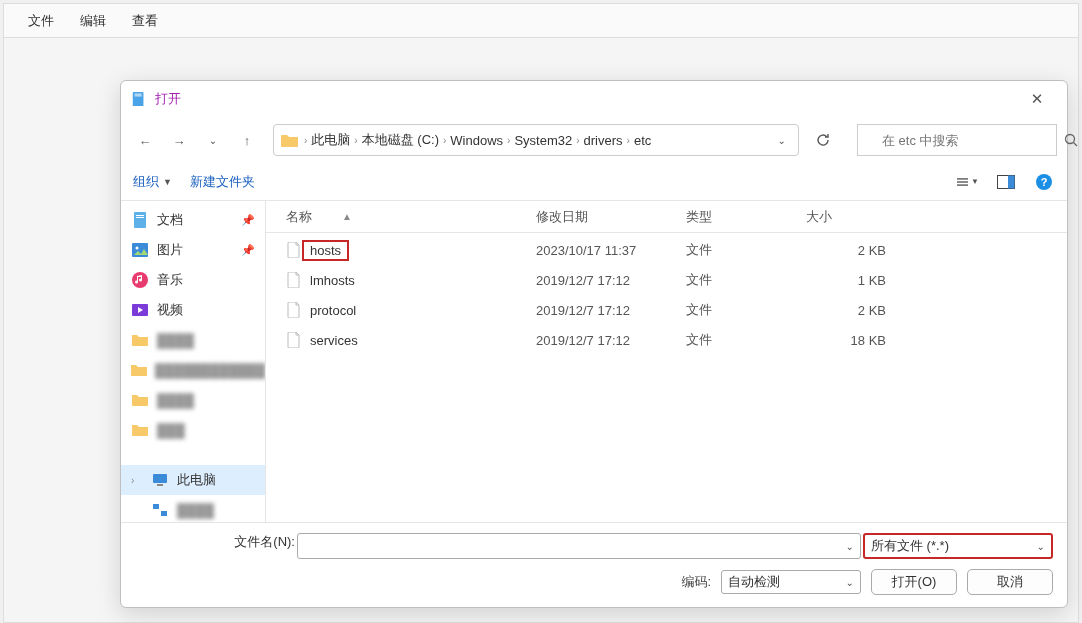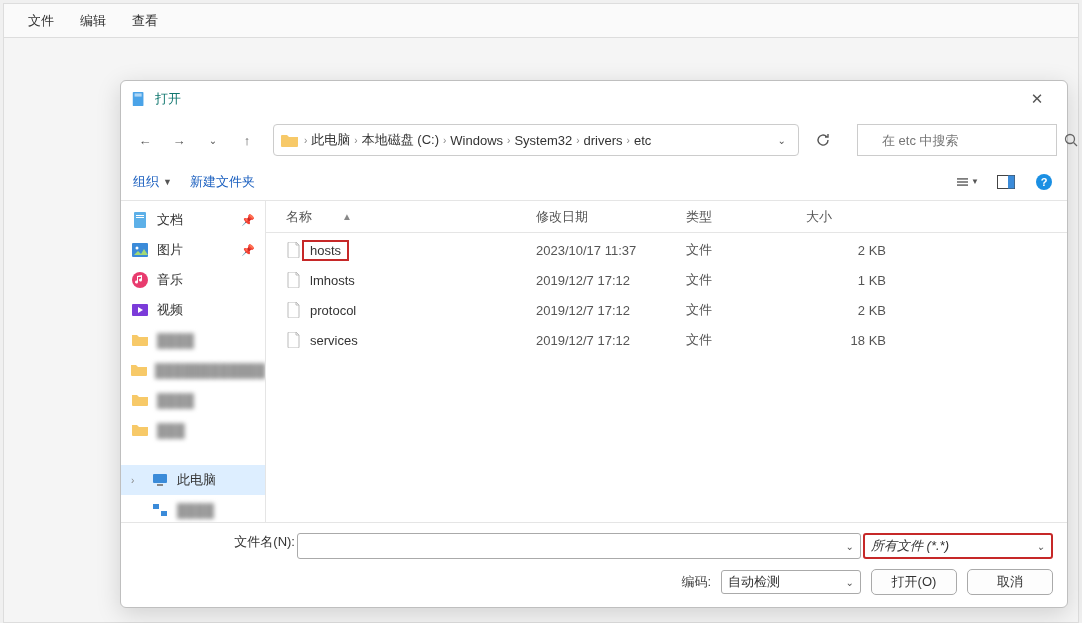--- a/index.html
+++ b/index.html
@@ -10,21 +10,21 @@
   .app-icon { width: 24px; height: 24px; margin: 0 12px; display: flex; align-items: center; justify-content: center; }
   .app-tabs { display: flex; height: 100%; }
   .app-tab { display: flex; align-items: center; gap: 10px; padding: 0 18px; height: 100%; background: #fdfdfd; border-right: 1px solid #e5e5e5; position: relative; min-width: 190px; }
   .app-tab .close { position: absolute; right: 14px; font-size: 15px; color: #666; }
   .app-newtab { width: 42px; display: flex; align-items: center; justify-content: center; color: #555; font-size: 16px; }
   .app-menu { height: 34px; display: flex; align-items: center; padding-left: 14px; gap: 6px; background: #fafafa; border-bottom: 1px solid #ddd; }
   .app-menu span { padding: 4px 10px; }
 
   .dialog { position: absolute; top: 80px; left: 120px; width: 948px; height: 528px; background: #fff; border: 1px solid #bfbfbf; border-radius: 6px; box-shadow: 0 6px 24px rgba(0,0,0,0.15); display: flex; flex-direction: column; }
   .dlg-titlebar { height: 36px; display: flex; align-items: center; padding: 0 10px; }
-  .dlg-titlebar .ttl { flex: 1; display: flex; align-items: center; gap: 8px; color: #0f766e; }
+  .dlg-titlebar .ttl { flex: 1; display: flex; align-items: center; gap: 8px; color: #a21caf; }
   .dlg-close { width: 40px; text-align: center; font-size: 15px; color: #555; }
 
   .dlg-nav { height: 46px; display: flex; align-items: center; gap: 8px; padding: 0 10px; }
   .nav-arrows { display: flex; align-items: center; gap: 6px; padding-right: 4px; }
   .nav-arrow { width: 28px; height: 28px; display: flex; align-items: center; justify-content: center; color: #555; border-radius: 4px; }
   .breadcrumb { flex: 1; height: 32px; border: 1px solid #ccc; border-radius: 4px; display: flex; align-items: center; padding: 0 6px; gap: 4px; overflow: hidden; }
   .bc-icon { width: 20px; height: 20px; display: flex; align-items: center; justify-content: center; }
   .bc-seg { display:flex; align-items:center; gap:4px; }
   .bc-chev { color:#888; font-size:10px; }
   .bc-drop { margin-left:auto; padding:0 6px; color:#555; font-size:10px; }
@@ -63,21 +63,21 @@
   .row .ctype { width:120px; color:#555; }
   .row .csize { width:80px; text-align:right; color:#555; }
   .file-ico { width:16px; height:16px; display:flex; align-items:center; justify-content:center; }
   .hl-red { border:2px solid #c62828; padding:1px 6px; margin-left:-8px; }
 
   .dlg-bottom { border-top:1px solid #e5e5e5; padding:10px 14px 12px; display:flex; flex-direction:column; gap:10px; }
   .fn-row { display:flex; align-items:flex-start; gap:2px; }
   .fn-label { width:160px; text-align:right; }
   .fn-input { flex:1; height:26px; border:1px solid #aaa; border-radius:3px; padding:0 6px; display:flex; align-items:center; justify-content:flex-end; }
   .fn-input input { border:none; outline:none; flex:1; font-size:13px; }
-  .type-select { width:190px; height:26px; border:2px solid #c62828; border-radius:3px; display:flex; align-items:center; padding:0 6px;font-style:italic; }
+  .type-select { width:190px; height:26px; border:2px solid #c62828; border-radius:3px; display:flex; align-items:center; padding:0 6px; }
   .type-select .chv { margin-left:auto; font-size:10px; color:#555; }
 
   .action-row { display:flex; align-items:center; gap:10px; justify-content:flex-end; }
   .enc-label { color:#444; }
   .enc-select { width:140px; height:24px; border:1px solid #aaa; border-radius:3px; display:flex; align-items:center; padding:0 6px; }
   .enc-select .chv { margin-left:auto; font-size:10px; color:#555; }
   .btn { width:86px; height:26px; border:1px solid #aaa; border-radius:5px; background:#fdfdfd; display:flex; align-items:center; justify-content:center; }
 
   svg { display:block; }
 </style>

